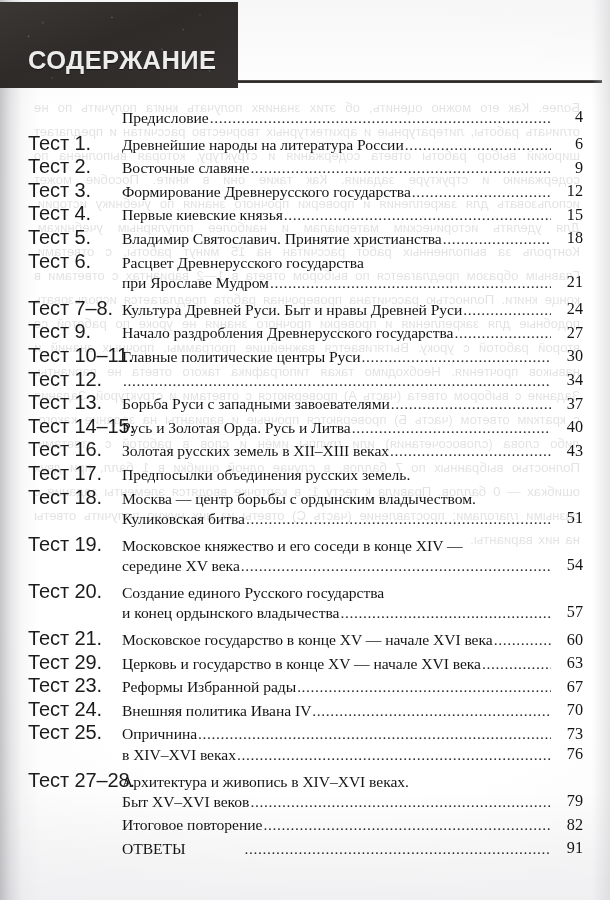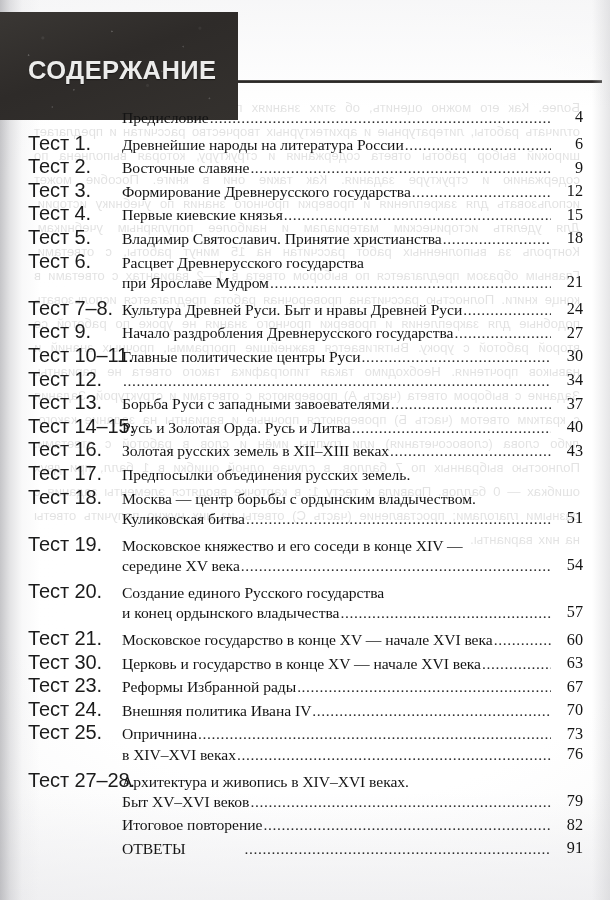--- a/index.html
+++ b/index.html
@@ -50,23 +50,23 @@
     text-align: justify;
     word-spacing: 2px;
     pointer-events: none;
     font-family: "Liberation Sans", sans-serif;
     white-space: pre-wrap;
   }
 
   
   .banner {
     position: absolute;
-    left: 0; top: 12px;
+    left: 0; top: 2px;
     width: 238px;
-    height: 108px;
+    height: 86px;
     background:
       radial-gradient(circle at 18% 24%, rgba(255,255,255,0.07) 0 1px, rgba(255,255,255,0) 2px),
       radial-gradient(circle at 62% 68%, rgba(255,255,255,0.06) 0 1px, rgba(255,255,255,0) 2px),
       radial-gradient(circle at 84% 15%, rgba(255,255,255,0.05) 0 1px, rgba(255,255,255,0) 2px),
       linear-gradient(160deg, #3a3734 0%, #2e2b29 45%, #34312e 100%);
   }
   .banner-speckle {
     position: absolute;
     inset: 0;
     opacity: 0.5;
@@ -364,21 +364,21 @@
       </div>
       <div class="row">
         <div class="label">Тест 21.</div>
         <div class="body">
           <div class="title">Московское государство в конце XV — начале XVI века</div>
           <div class="dots"></div>
           <div class="page">60</div>
         </div>
       </div>
       <div class="row">
-        <div class="label">Тест 30.</div>
+        <div class="label">Тест 29.</div>
         <div class="body">
           <div class="title">Церковь и государство в конце XV — начале XVI века</div>
           <div class="dots"></div>
           <div class="page">63</div>
         </div>
       </div>
       <div class="row">
         <div class="label">Тест 23.</div>
         <div class="body">
           <div class="title">Реформы Избранной рады</div>

